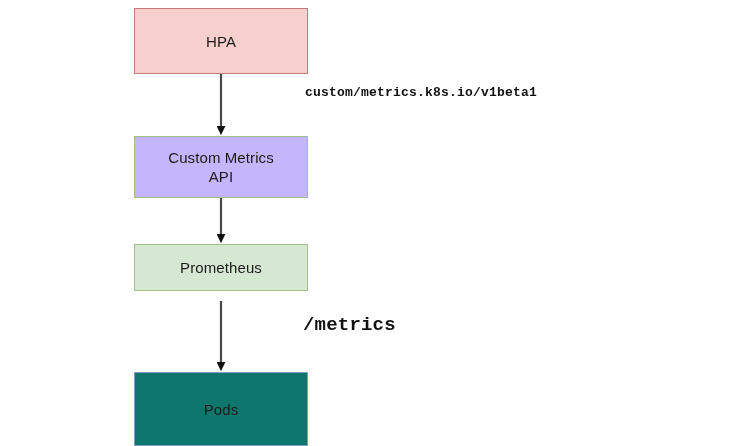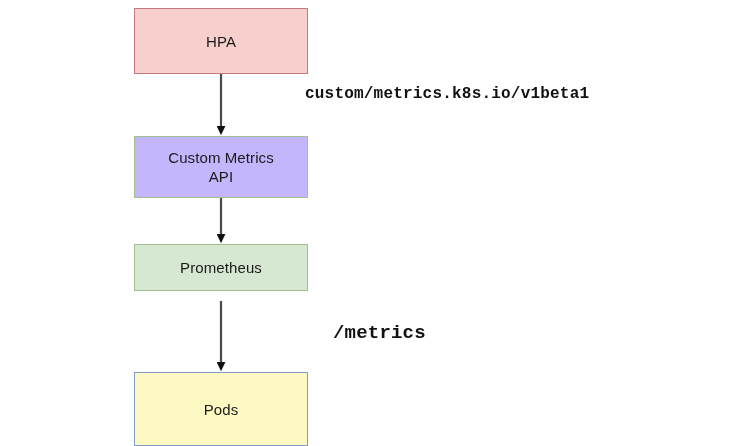--- a/index.html
+++ b/index.html
@@ -63,21 +63,21 @@
     width: 174px;
     height: 47px;
     background: #d7e8d2;
     border-color: #a2c08e;
   }
   .node-pods {
     left: 134px;
     top: 372px;
     width: 174px;
     height: 74px;
-    background: #fef9c3;
+    background: #0f766e;
     border-color: #7f9dc6;
   }
 
   
   .arrow {
     position: absolute;
     left: 0;
     top: 0;
   }
 
@@ -85,29 +85,28 @@
   .edge-label {
     position: absolute;
     font-family: "Liberation Mono", monospace;
     font-weight: bold;
     color: #111111;
     white-space: nowrap;
   }
   .label-custom-metrics {
     left: 305px;
     top: 85px;
-    font-size: 16px;
+    font-size: 13px;
     letter-spacing: 0.2px;
   }
   .label-metrics {
     left: 303px;
-    top: 322px;
+    top: 314px;
     font-size: 19px;
     letter-spacing: 0.2px;
-    margin-left: 30px;
   }
 </style>
 </head>
 <body>
 
 <div id="canvas">
 
   <svg class="arrow" width="746" height="446" aria-hidden="true">
     <defs>
       <marker id="ahead" markerWidth="10" markerHeight="9" refX="1.2" refY="4.5" orient="auto" markerUnits="userSpaceOnUse">

